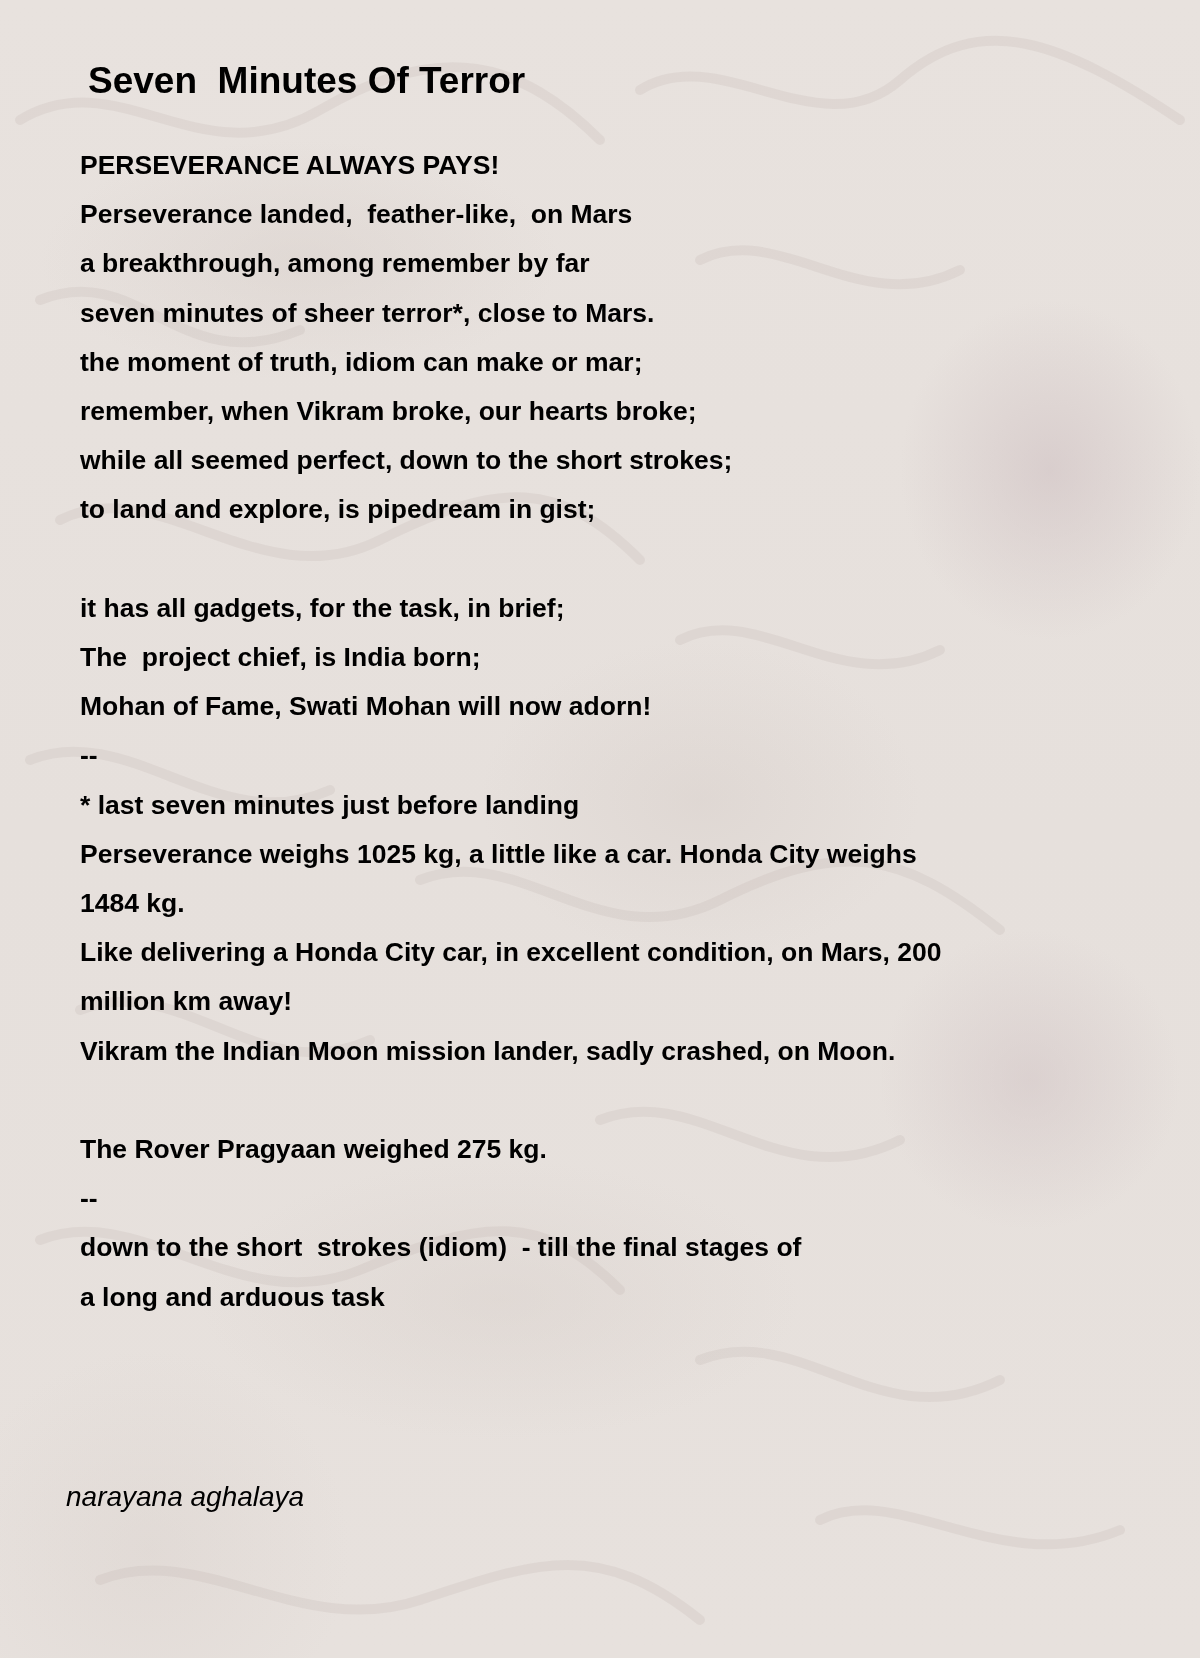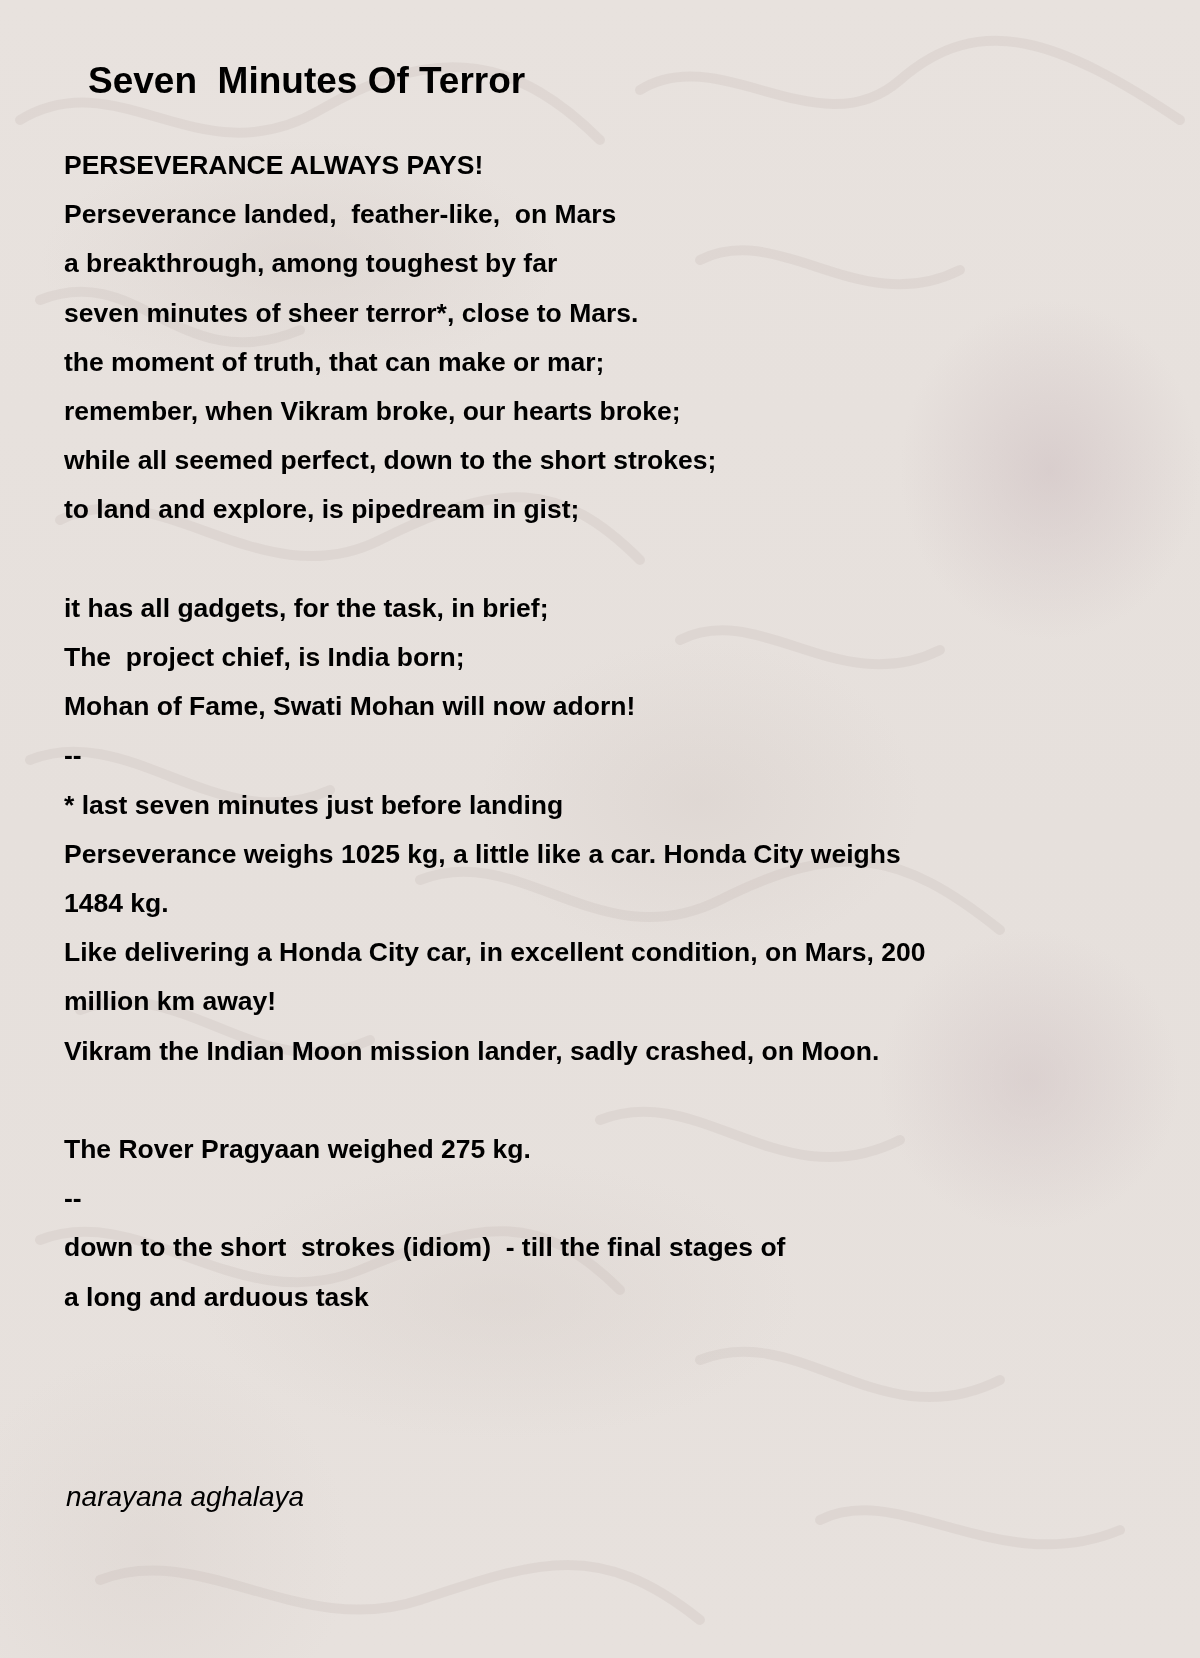--- a/index.html
+++ b/index.html
@@ -57,20 +57,21 @@
       top: 141px;
       width: 1080px;
       font-size: 26.5px;
       font-weight: bold;
       line-height: 49.2px;
     }
     .poem .line {
       display: block;
       white-space: pre;
       min-height: 49.2px;
+      margin-left: 16px;
     }
     .author {
       position: absolute;
       left: 2px;
       top: 1472px;
       font-size: 28px;
       font-style: italic;
       font-weight: normal;
       line-height: 50px;
       white-space: pre;
@@ -98,23 +99,23 @@
     <path d="M820 1520 C 900 1480, 1000 1580, 1120 1530"></path>
   </g>
 </svg>
 
 <div class="page">
   <h1 class="title">Seven  Minutes Of Terror</h1>
 
   <div class="poem">
     <span class="line">PERSEVERANCE ALWAYS PAYS!</span>
     <span class="line">Perseverance landed,  feather-like,  on Mars</span>
-    <span class="line">a breakthrough, among toughest by far</span>
+    <span class="line">a breakthrough, among remember by far</span>
     <span class="line">seven minutes of sheer terror*, close to Mars.</span>
-    <span class="line">the moment of truth, that can make or mar;</span>
+    <span class="line">the moment of truth, idiom can make or mar;</span>
     <span class="line">remember, when Vikram broke, our hearts broke;</span>
     <span class="line">while all seemed perfect, down to the short strokes;</span>
     <span class="line">to land and explore, is pipedream in gist;</span>
     <span class="line"></span>
     <span class="line">it has all gadgets, for the task, in brief;</span>
     <span class="line">The  project chief, is India born;</span>
     <span class="line">Mohan of Fame, Swati Mohan will now adorn!</span>
     <span class="line">--</span>
     <span class="line">* last seven minutes just before landing</span>
     <span class="line">Perseverance weighs 1025 kg, a little like a car. Honda City weighs</span>

